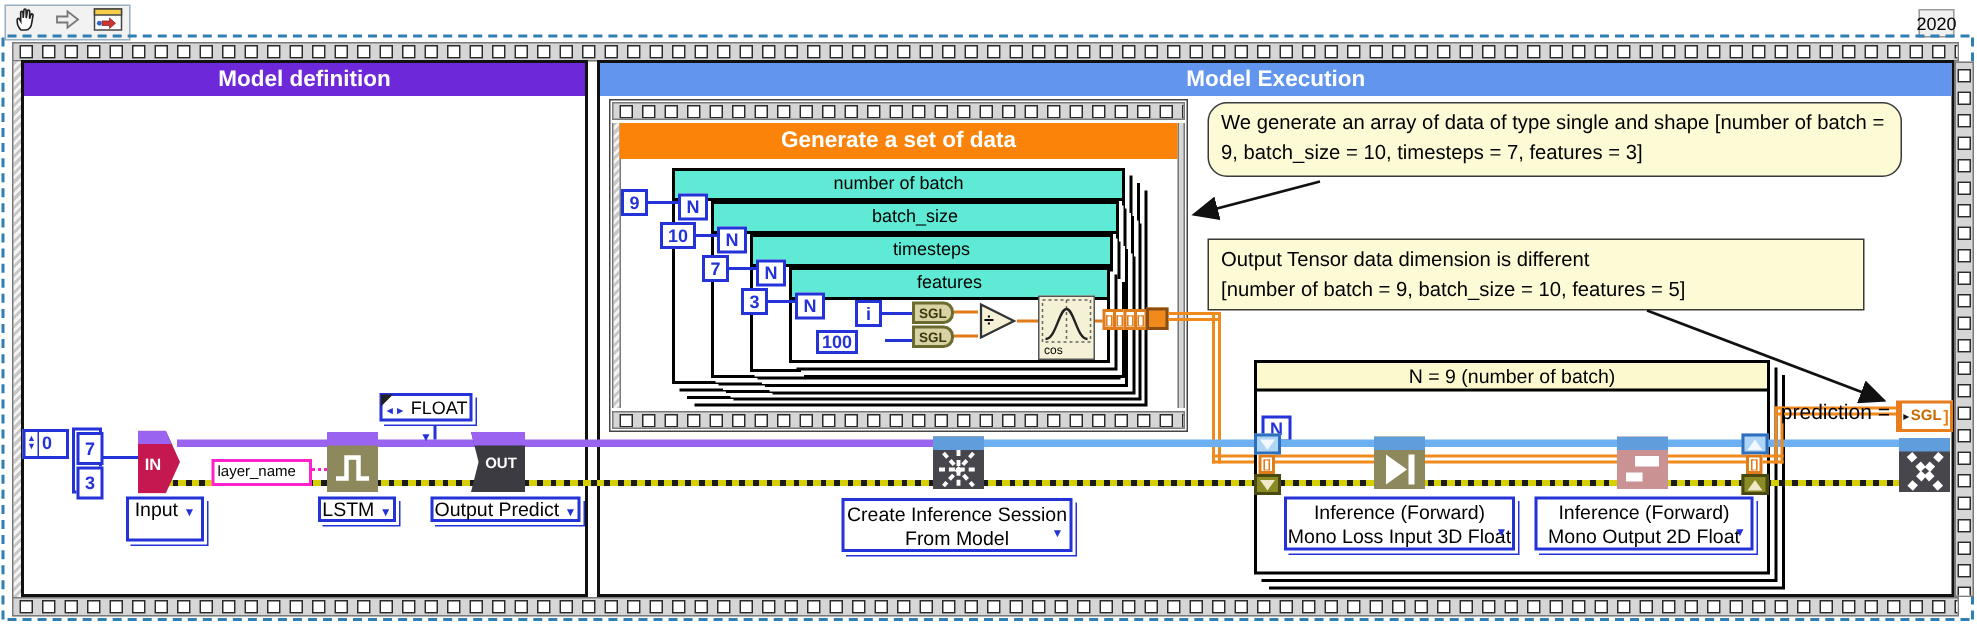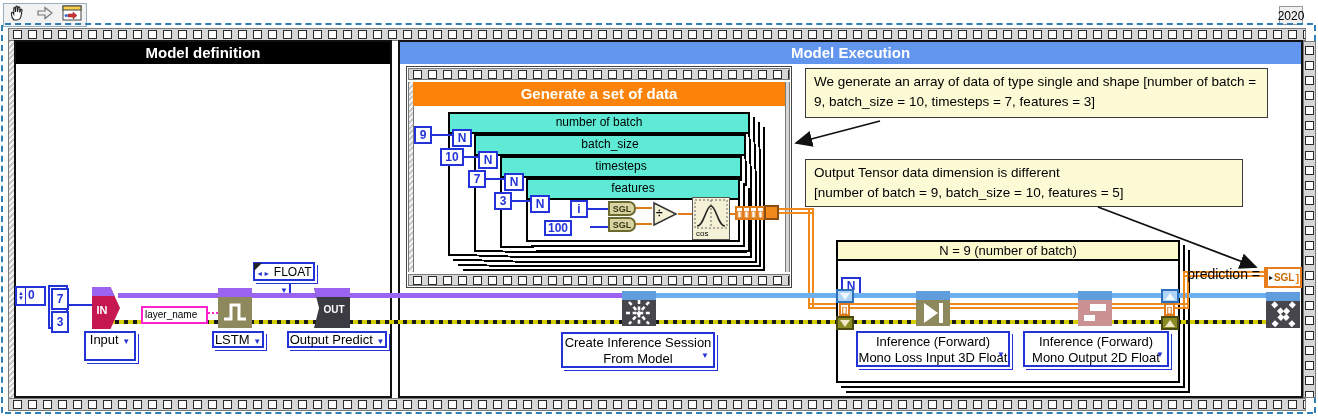--- a/index.html
+++ b/index.html
@@ -290,21 +290,21 @@
       <i></i>
       <i></i>
       <i></i>
       <i></i>
       <i></i>
       <i></i>
       <i></i>
     </div>
 
   <div class="a panel" style="left:14px;top:40px;width:378px;height:358px;">
-    <div class="phdr" style="background:#000000;">Model definition</div>
+    <div class="phdr" style="background:#6d28d9;">Model definition</div>
   </div>
 
   <div class="a panel" style="left:398px;top:40px;width:905px;height:358px;">
     <div class="phdr" style="background:#6296ee;">Model Execution</div>
   </div>
 
 
   <div class="a" style="left:406px;top:66px;width:386px;height:222px;border:1px solid #444;background:#fff;"></div>
   <div class="a filmstrip" style="left:408px;top:68px;width:382px;height:12px;">
       <i></i>
@@ -423,21 +423,21 @@
   <div class="a obr" style="left:735px;top:206px;width:9px;height:14px;">[]</div>
   <div class="a obr" style="left:742px;top:206px;width:9px;height:14px;">[]</div>
   <div class="a obr" style="left:749px;top:206px;width:9px;height:14px;">[]</div>
   <div class="a obr" style="left:756px;top:206px;width:9px;height:14px;">[]</div>
   <div class="a otun" style="left:764px;top:205px;width:15px;height:15px;"></div>
 
   <div class="a owire" style="left:779px;top:208px;width:35px;height:6px;"></div>
   <div class="a owirev" style="left:808px;top:208px;width:6px;height:101px;"></div>
   <div class="a owire" style="left:808px;top:303px;width:34px;height:6px;"></div>
 
-  <div class="a comment" style="left:805px;top:68px;width:463px;height:50px;">We generate an array of data of type single and shape [number of batch = 9, batch_size = 10, timesteps = 7, features = 3]</div>
+  <div class="a comment" style="left:805px;top:68px;width:463px;height:50px;border-radius:13px;">We generate an array of data of type single and shape [number of batch = 9, batch_size = 10, timesteps = 7, features = 3]</div>
   <div class="a comment" style="left:805px;top:159px;width:438px;height:48px;">
     <div>Output Tensor data dimension is different</div>
     <div>[number of batch = 9, batch_size = 10, features = 5]</div>
   </div>
 
   <div class="a floop" style="left:836px;top:240px;width:344px;height:143px;box-shadow:3px 3px 0 #fff,5px 5px 0 #000,8px 8px 0 #fff,10px 10px 0 #000;">
     <div class="loop2hdr">
       <div>N = 9 (number of batch)</div>
     </div>
   </div>

